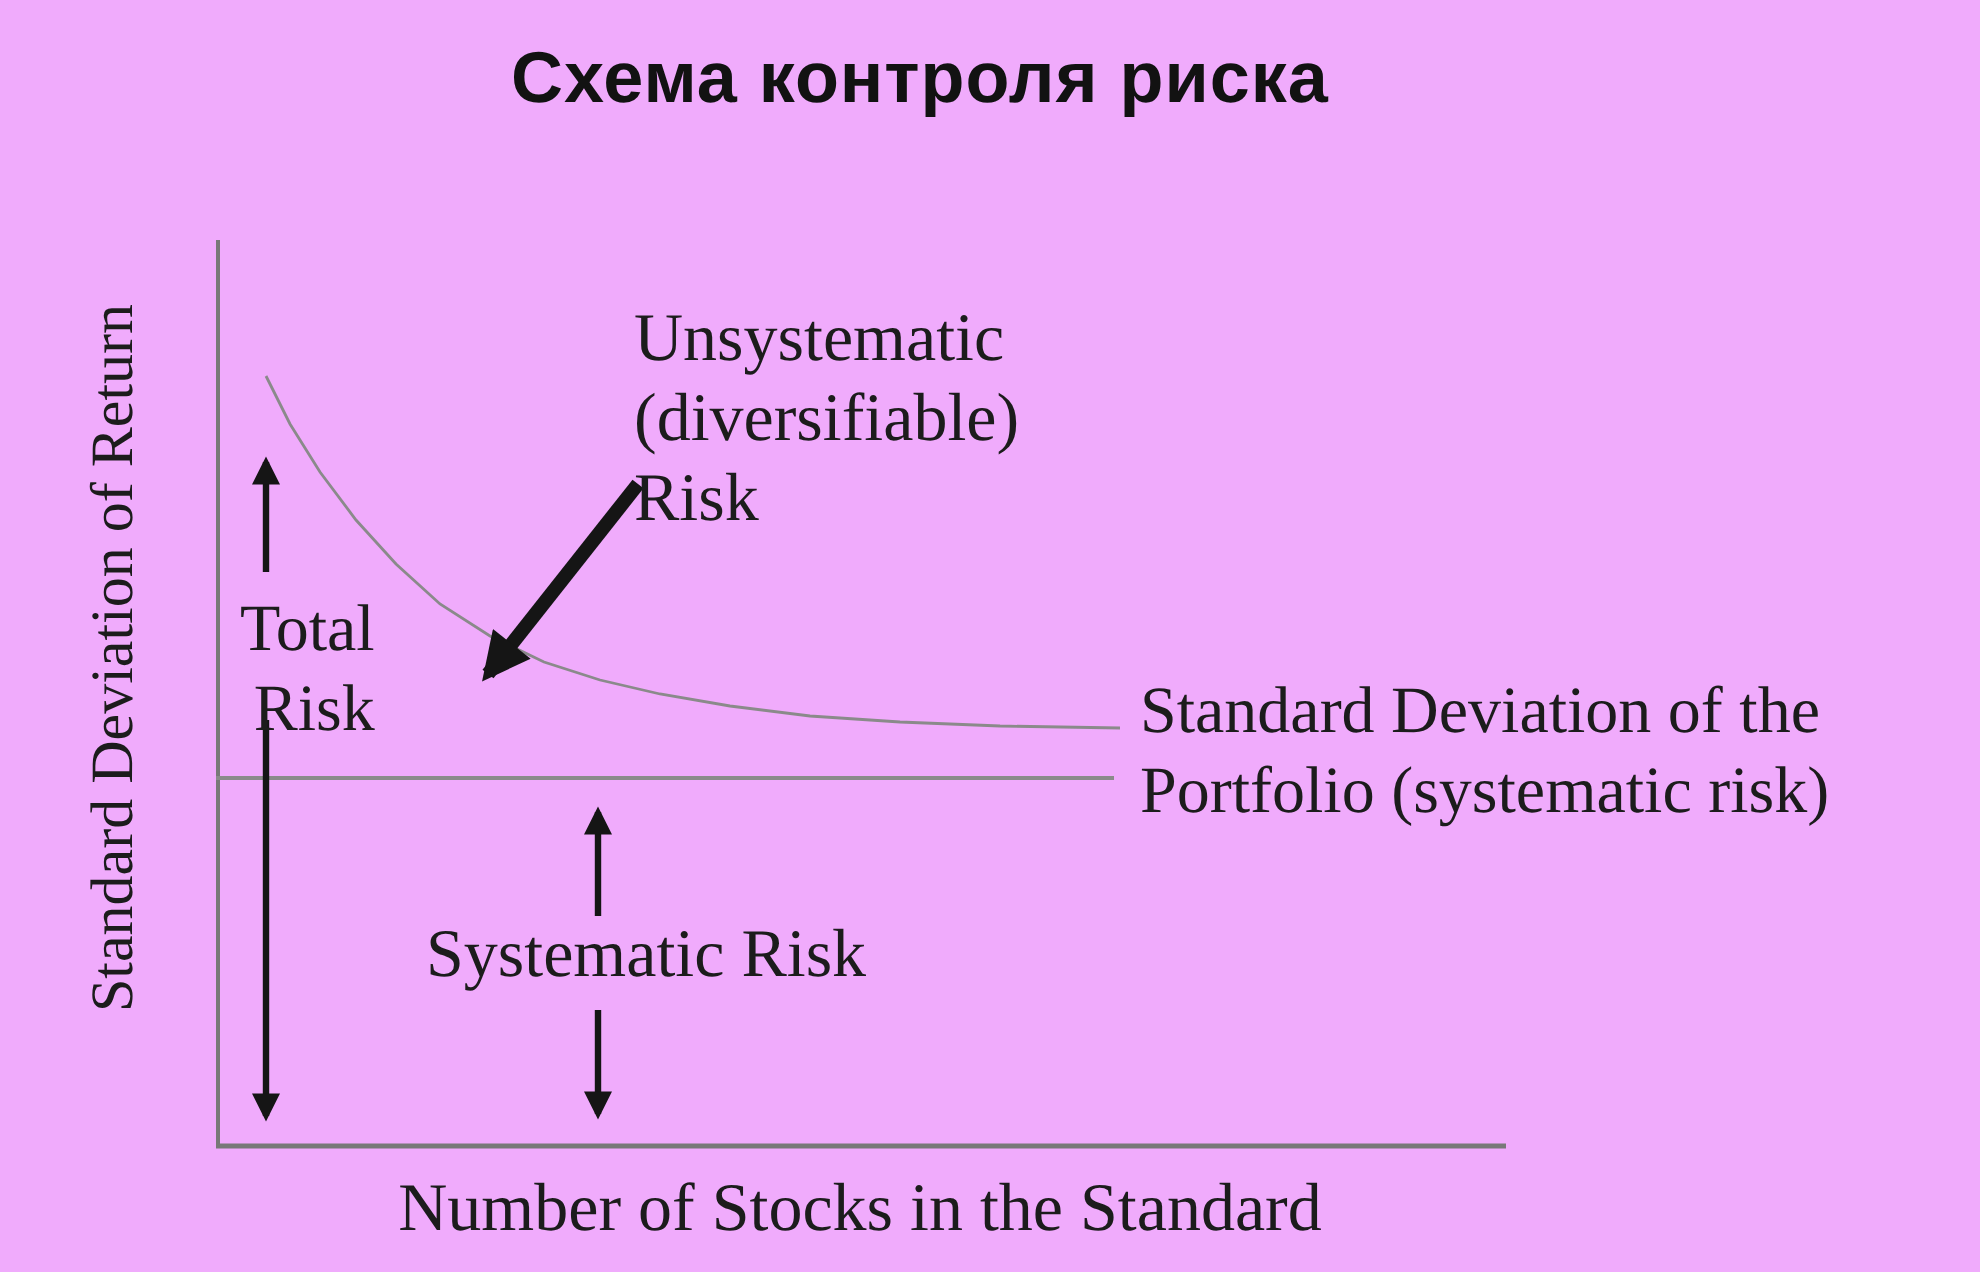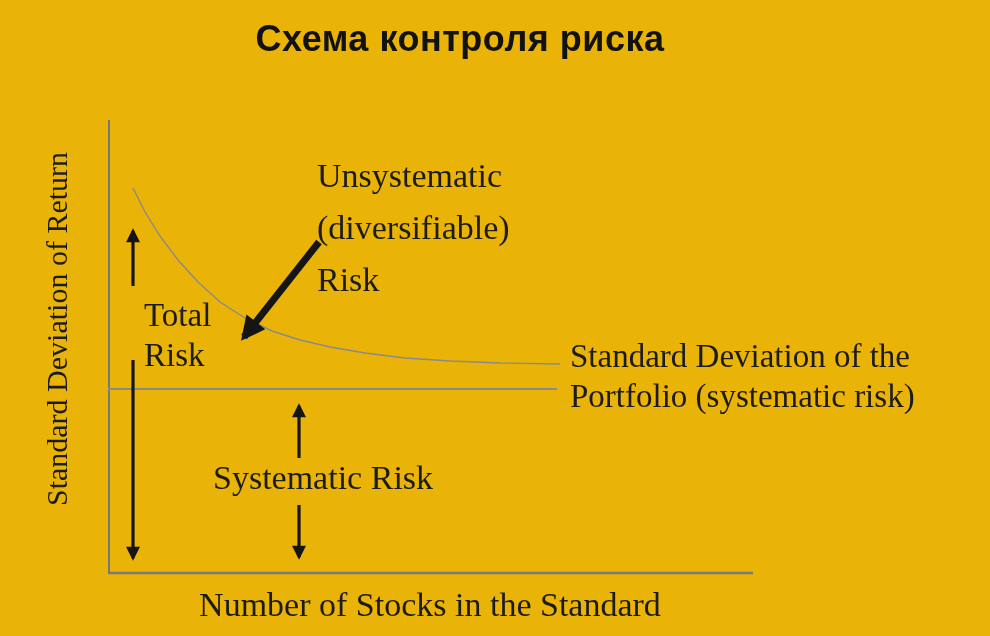--- a/index.html
+++ b/index.html
@@ -1,19 +1,19 @@
 <!DOCTYPE html>
 <html><head>
 <meta charset="utf-8">
 <style>
   html,body{margin:0;padding:0;background:#ffffff;}
   #canvas{
     position:relative;
     width:990px;height:636px;
-    background:#eab308;
+    background:#f0abfc;
     overflow:hidden;
     font-family:"Liberation Serif", serif;
     color:#1c1c1c;
   }
   .abs{position:absolute;}
   #title{
     left:0;top:18px;width:920px;
     text-align:center;
     font-family:"Liberation Sans", sans-serif;
     font-weight:700;
@@ -33,24 +33,24 @@
     font-size:30px;line-height:34px;
     transform:rotate(-90deg);
   }
   #x-axis-label{
     left:110px;top:586px;width:640px;
     text-align:center;
     font-size:34px;
   }
   #unsystematic-label{
     left:317px;top:150px;
-    font-size:34px;line-height:52px;
+    font-size:34px;line-height:40px;
   }
   #total-risk-label{
-    left:144px;top:295px;
+    left:120px;top:295px;text-align:right;
   }
   #asymptote-label{
     left:570px;top:336px;
   }
   #systematic-label{
     left:213px;top:460px;
     font-size:34px;line-height:36px;font-family:Liberation Serif, serif;
   }
   svg{display:block;}
 </style>

